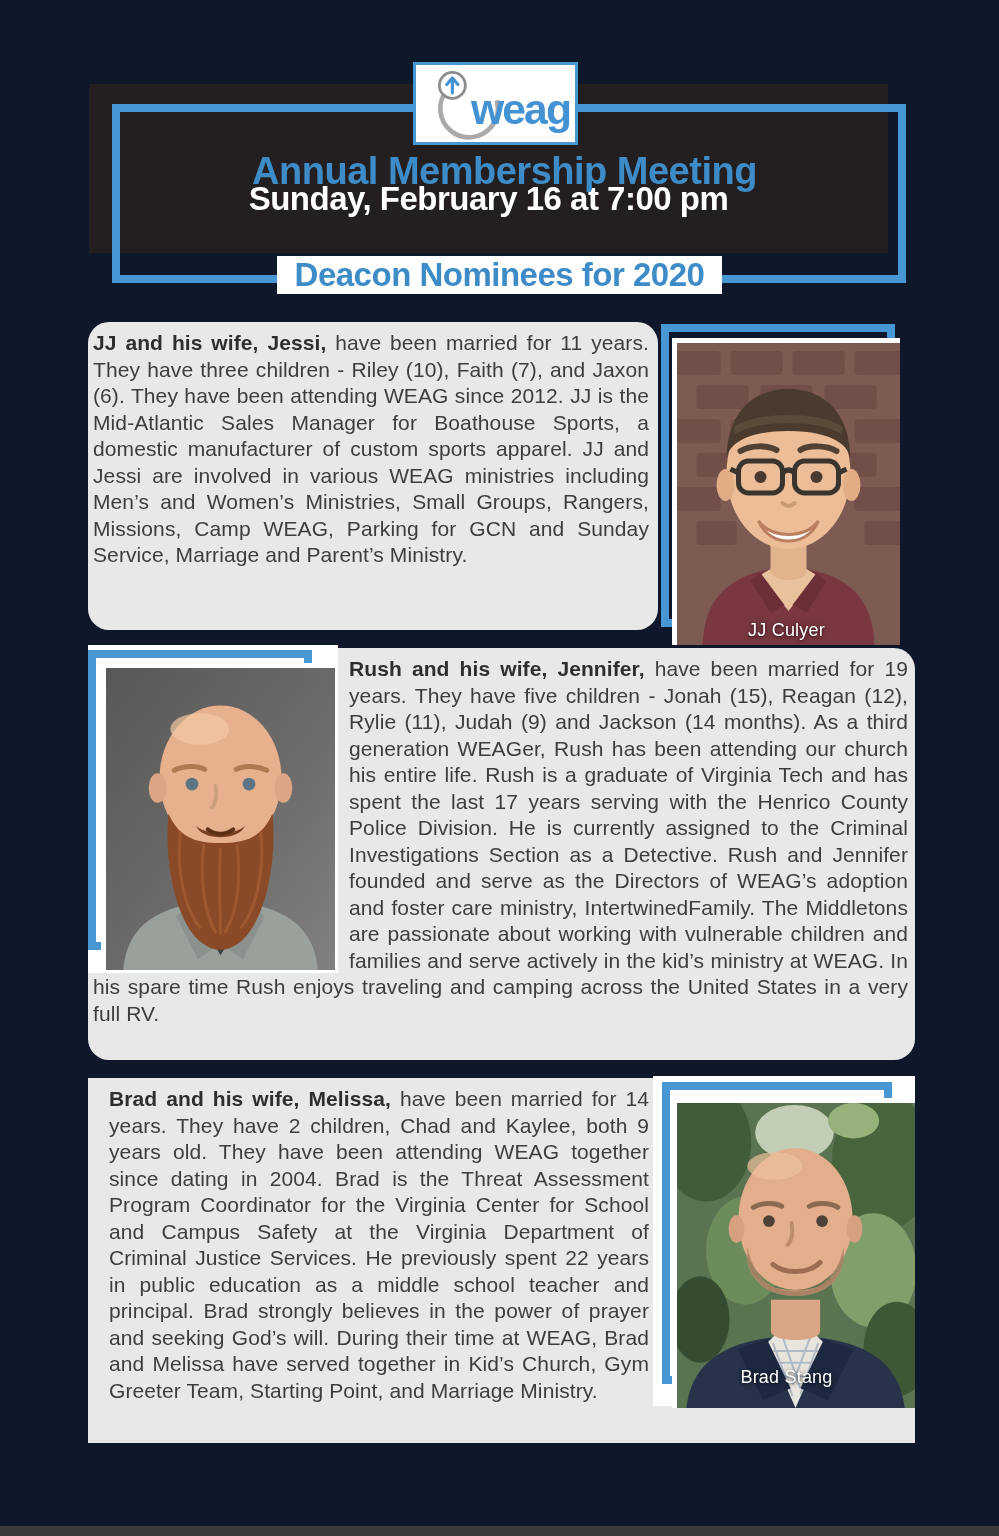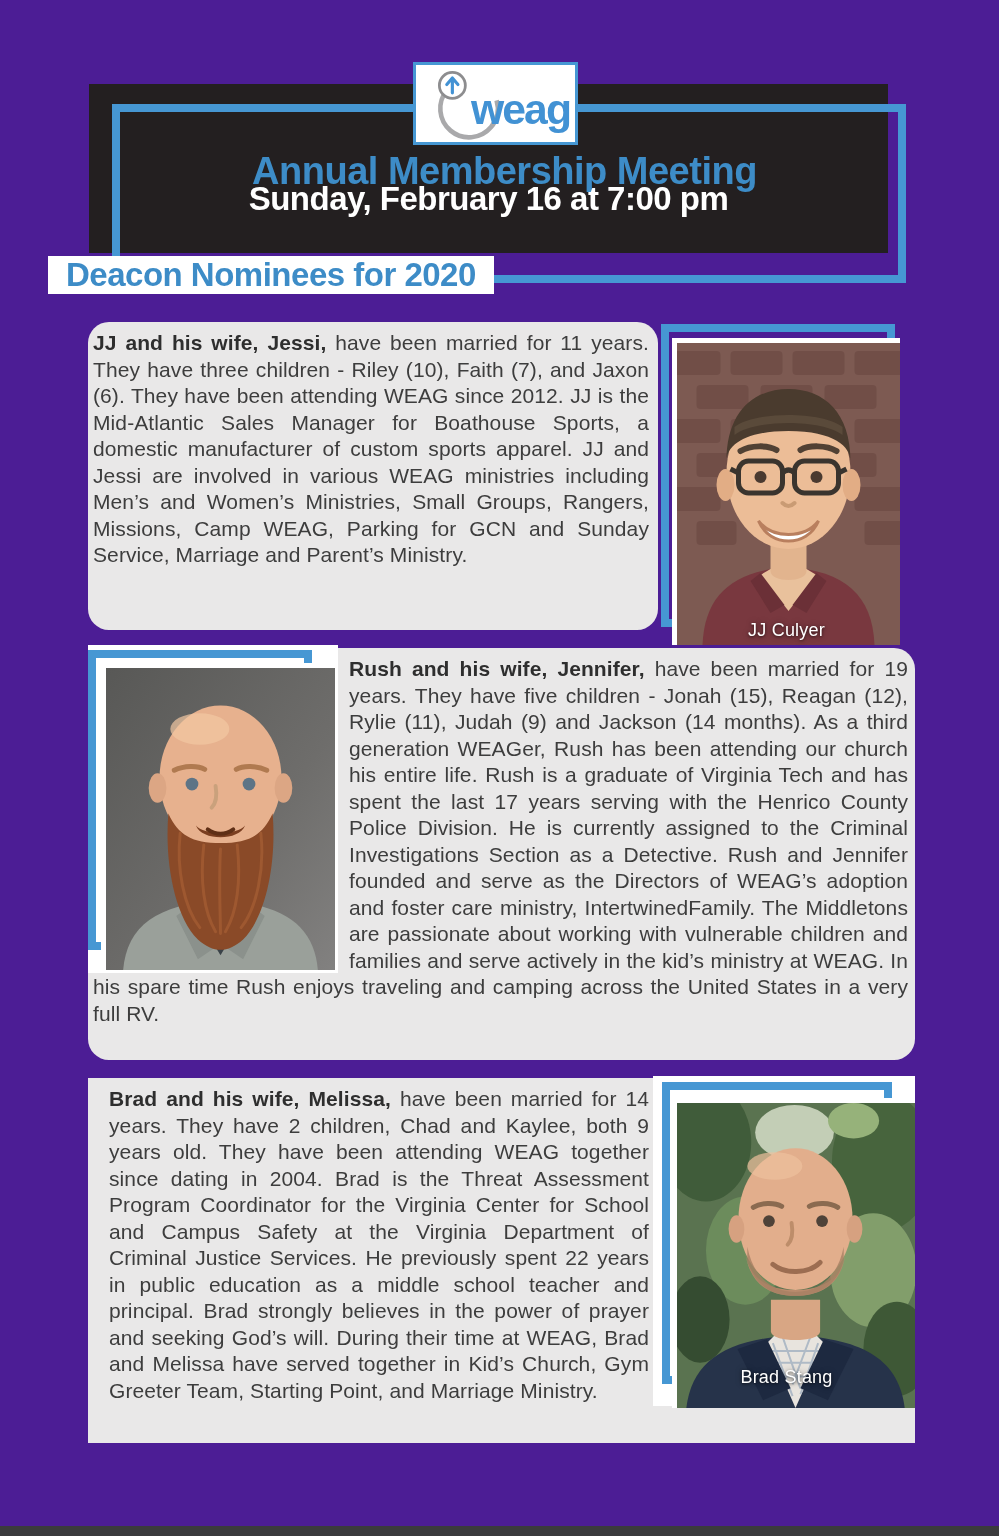--- a/index.html
+++ b/index.html
@@ -1,27 +1,27 @@
 <!DOCTYPE html>
 <html><head>
 <meta charset="utf-8">
 <style>
   * { margin:0; padding:0; box-sizing:border-box; }
   body { background:#fff; font-family:"Liberation Sans", sans-serif; }
-  .page { position:relative; width:999px; height:1536px; background:#4c1d95; overflow:hidden; }
+  .page { position:relative; width:999px; height:1536px; background:#0f172a; overflow:hidden; }
 
   
   .black-box { position:absolute; left:89px; top:84px; width:799px; height:169px; background:#231f20; z-index:1; }
   .hdr-frame { position:absolute; left:112px; top:104px; width:794px; height:179px; border:8px solid #4697d3; z-index:2; }
   .logo-box { position:absolute; left:413px; top:62px; width:165px; height:83px; background:#fff; border:3px solid #4697d3; z-index:5; }
   .hdr-title { position:absolute; left:89px; top:150px; width:831px; text-align:center;
                font-size:38px; font-weight:bold; color:#3d8cc7; letter-spacing:-0.5px; z-index:3; }
   .hdr-sub   { position:absolute; left:89px; top:180px; width:799px; text-align:center;
                font-size:33px; font-weight:bold; color:#ffffff; letter-spacing:-0.5px; z-index:3; }
-  .sec-title-band { position:absolute; left:0; top:256px; width:999px; z-index:4;padding-left:48px; }
+  .sec-title-band { position:absolute; left:0; top:256px; width:999px; text-align:center; z-index:4; }
   .sec-title-band span { display:inline-block; background:#ffffff; padding:0 18px;
                font-size:33px; font-weight:bold; color:#3d8cc7; letter-spacing:-0.5px; }
 
   
   .section { position:absolute; }
   .graybox { background:#e9e8e8; }
   .bio { font-size:21px; line-height:26.5px; color:#3d3d3d; text-align:justify; letter-spacing:0.1px; overflow:hidden;border-radius:21px; }
   .bio .intro { font-weight:bold; color:#2e2e2e; }
 
   .sec-jj   { left:88px; top:322px; width:827px; height:323px; }

